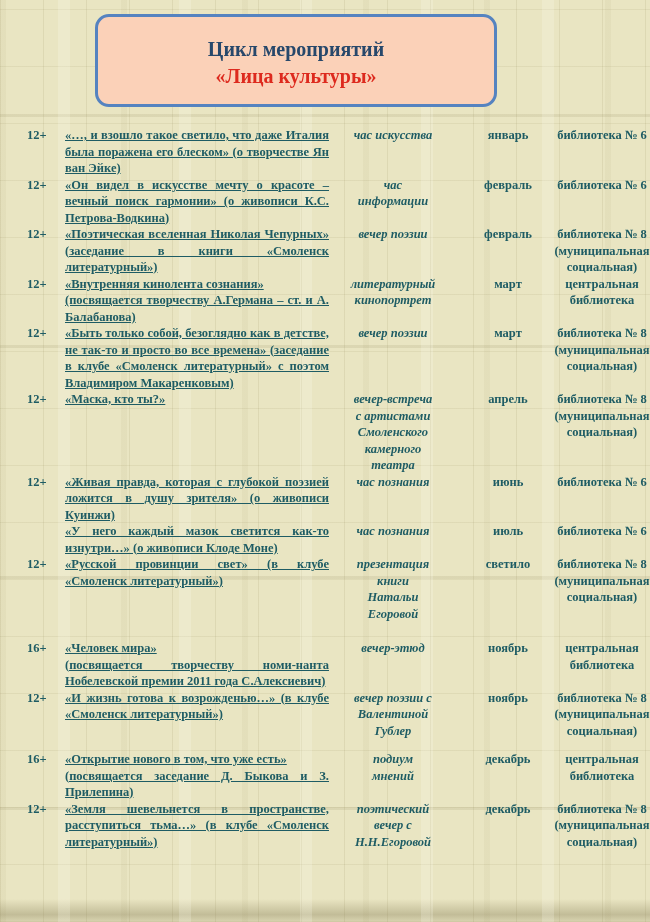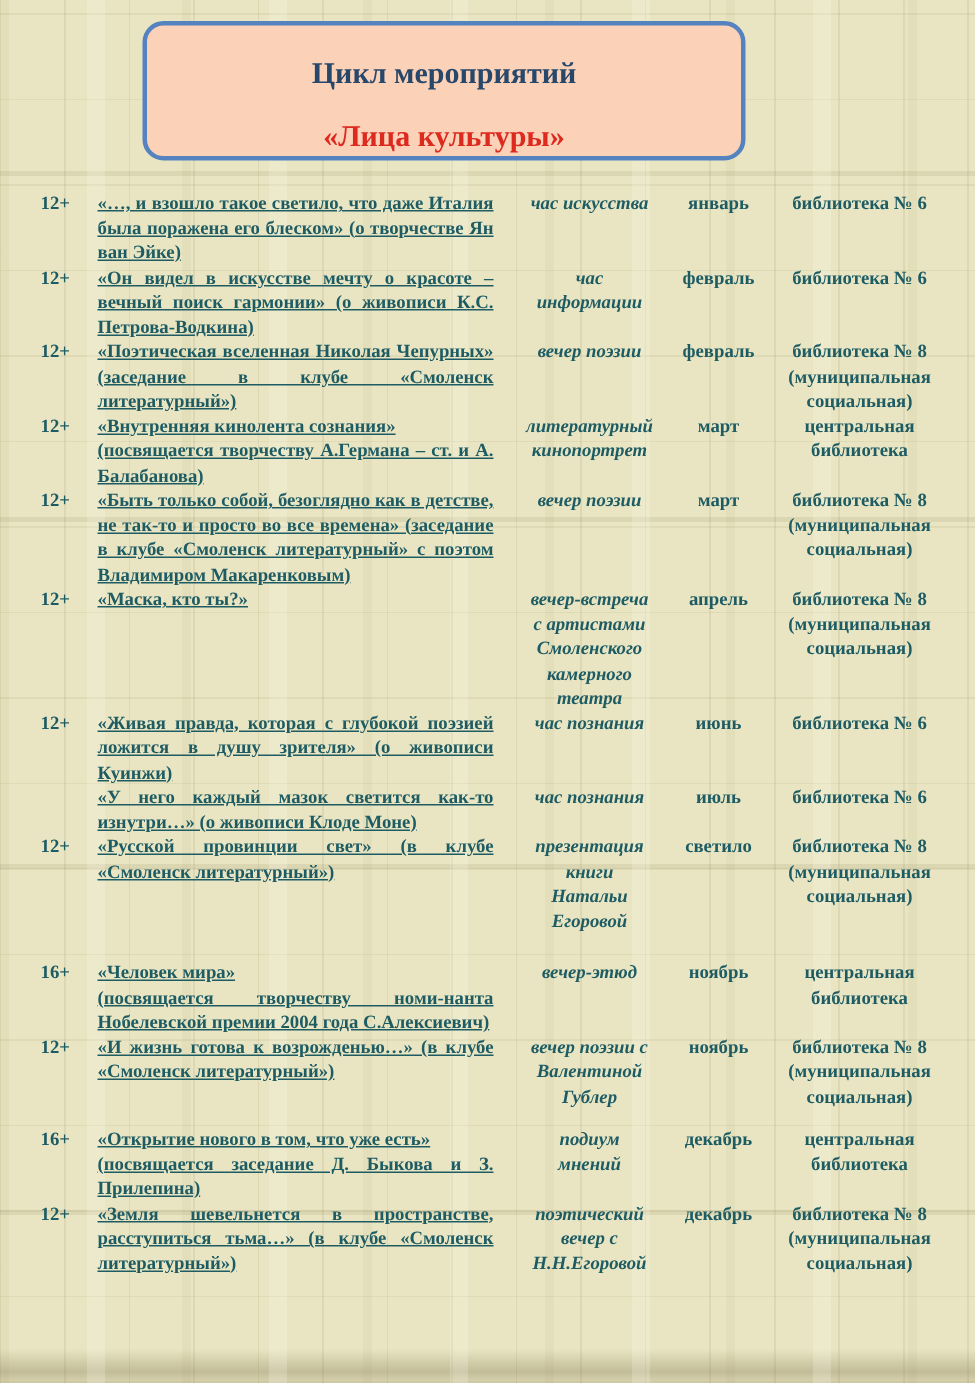--- a/index.html
+++ b/index.html
@@ -46,39 +46,39 @@
     box-sizing: border-box;
     background: var(--box-fill, #FBD1B8);
     border: 3px solid var(--box-border, #5583C0);
     border-radius: 14px;
     text-align: center;
     padding-top: 19px;
     font-size: 20px;
     line-height: 27px;
   }
   .header-line1 { color: var(--header-line1, #27486B); }
-  .header-line2 { color: var(--header-line2, #DD2A1E); margin-top: 15px; }
+  .header-line2 { color: var(--header-line2, #DD2A1E); }
 
   .events-table {
     position: absolute;
     left: 25px;
     top: 127px;
     width: 612px;
   }
   .t-row {
     display: flex;
     align-items: flex-start;
     font-size: 12.5px;
     line-height: 16.5px;
   }
   .cell { box-sizing: border-box; }
   .cell-age   { width: 40px;  text-align: left; padding-left: 2px; flex: none; }
   .cell-desc  { width: 272px; text-align: justify; white-space: pre-line; padding-right: 8px; flex: none; text-decoration: underline; }
   .cell-type  { width: 112px; text-align: center; white-space: pre-line; flex: none; font-style: italic; }
-  .cell-month { width: 60px;  text-align: center; flex: none; }
+  .cell-month { width: 60px;  text-align: center; flex: none; margin-left: 29px; }
   .cell-lib   { width: 128px; text-align: center; white-space: pre-line; flex: none; margin-left: auto; }
 
   
   .t-row:nth-child(9)  { margin-bottom: 18px; }
   .t-row:nth-child(11) { margin-bottom: 12px; }
 </style>
 </head>
 <body>
 
 <div class="page">
@@ -101,21 +101,21 @@
       <div class="cell cell-age">12+</div>
       <div class="cell cell-desc">«Он видел в искусстве мечту о красоте – вечный поиск гармонии» (о живописи К.С. Петрова-Водкина)</div>
       <div class="cell cell-type">час
 информации</div>
       <div class="cell cell-month">февраль</div>
       <div class="cell cell-lib">библиотека № 6</div>
     </div>
 
     <div class="t-row">
       <div class="cell cell-age">12+</div>
-      <div class="cell cell-desc">«Поэтическая вселенная Николая Чепурных» (заседание в клубе «Смоленск литературный»)</div>
+      <div class="cell cell-desc">«Поэтическая вселенная Николая Чепурных» (заседание в книги «Смоленск литературный»)</div>
       <div class="cell cell-type">вечер поэзии</div>
       <div class="cell cell-month">февраль</div>
       <div class="cell cell-lib">библиотека № 8
 (муниципальная
 социальная)</div>
     </div>
 
     <div class="t-row">
       <div class="cell cell-age">12+</div>
       <div class="cell cell-desc">«Внутренняя кинолента сознания»
@@ -176,21 +176,21 @@
 Егоровой</div>
       <div class="cell cell-month">светило</div>
       <div class="cell cell-lib">библиотека № 8
 (муниципальная
 социальная)</div>
     </div>
 
     <div class="t-row">
       <div class="cell cell-age">16+</div>
       <div class="cell cell-desc">«Человек мира»
-(посвящается творчеству номи-нанта Нобелевской премии 2004 года С.Алексиевич)</div>
+(посвящается творчеству номи-нанта Нобелевской премии 2011 года С.Алексиевич)</div>
       <div class="cell cell-type">вечер-этюд</div>
       <div class="cell cell-month">ноябрь</div>
       <div class="cell cell-lib">центральная
 библиотека</div>
     </div>
 
     <div class="t-row">
       <div class="cell cell-age">12+</div>
       <div class="cell cell-desc">«И жизнь готова к возрожденью…» (в клубе «Смоленск литературный»)</div>
       <div class="cell cell-type">вечер поэзии с

